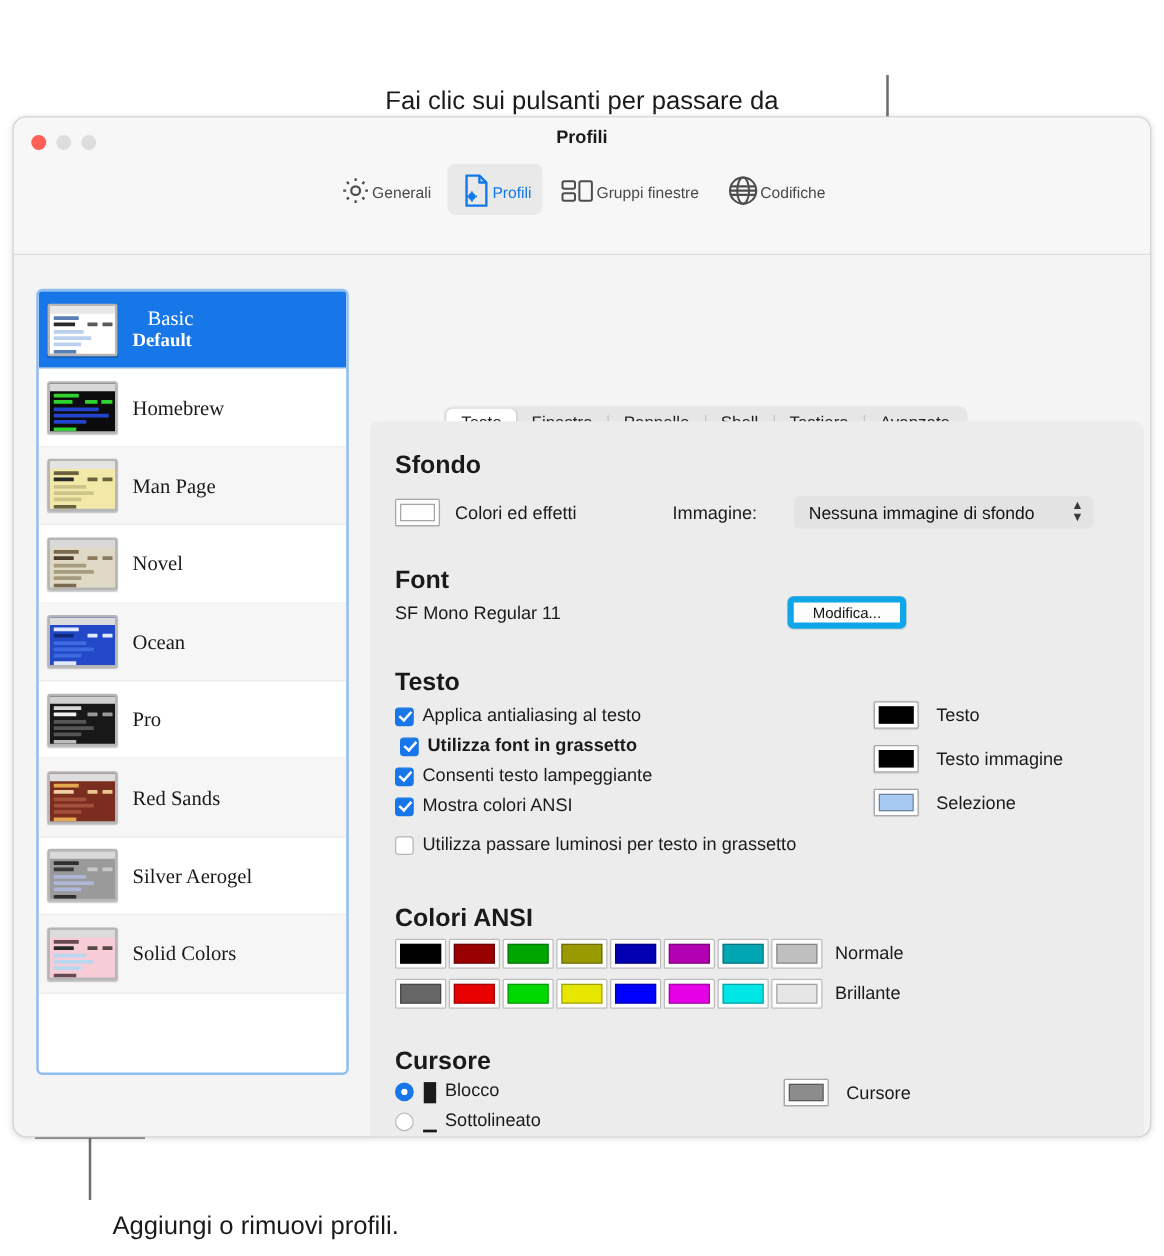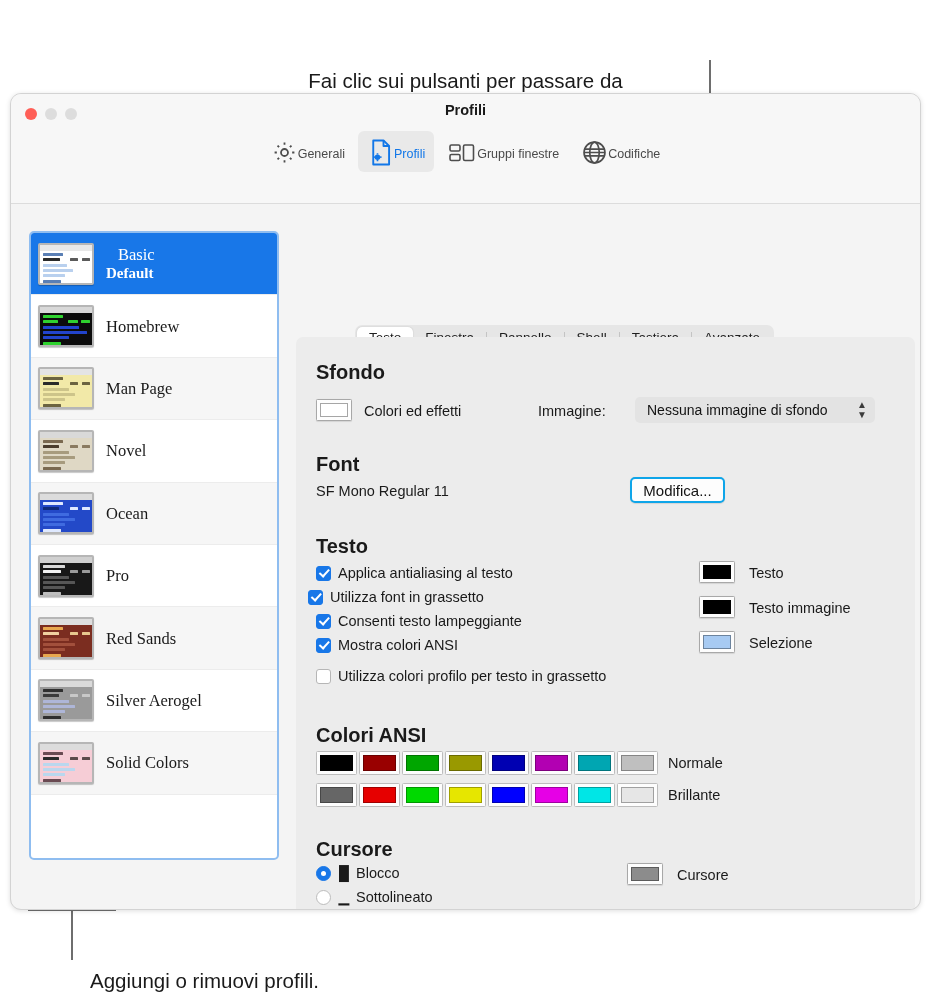--- a/index.html
+++ b/index.html
@@ -142,22 +142,22 @@
     position:absolute;
     border:1px solid #a8a8a8; background:#fdfdfd;
     padding:3px; border-radius:1.5px;
     box-shadow:0 .5px 1px rgba(0,0,0,.10);
   }
   .well .swatch { width:100%; height:100%; border:1px solid rgba(0,0,0,.35); }
 
   
   .btn {
     position:absolute; display:flex; align-items:center; justify-content:center;
-    background:#fdfdfd; border:2px solid #0ea5e9; border-radius:5px;
-    font-size:15px; color:#131313; cursor:default;
+    background:#fdfdfd; border:5px solid #0ea5e9; border-radius:5px;
+    font-size:12px; color:#131313; cursor:default;
     box-shadow:0 .5px 1px rgba(0,0,0,.10);
   }
 
   
   #bg-image-select {
     position:absolute; left:339px; top:60px; width:240px; height:26px;
     background:#e3e3e3; border-radius:5px;
     display:flex; align-items:center;
     padding:0 8px 0 12px;
     font-size:14px; color:#131313; cursor:default;
@@ -462,35 +462,35 @@
       <div class="sec-title" style="left:20px; top:116px;">Font</div>
       <div class="lbl" style="left:20px; top:146px;">SF Mono Regular 11</div>
       <div class="btn" style="left:334px; top:140px; width:95px; height:26px;">Modifica...</div>
 
       <div class="sec-title" style="left:20px; top:198px;">Testo</div>
 
       <div class="cb-row" style="left:20px; top:228px;">
         <div class="cbox on"></div>
         <div class="cb-label">Applica antialiasing al testo</div>
       </div>
-      <div class="cb-row" style="left:12px; top:252px;">
+      <div class="cb-row" style="left:24px; top:252px;font-weight:bold;">
         <div class="cbox on"></div>
         <div class="cb-label">Utilizza font in grassetto</div>
       </div>
       <div class="cb-row" style="left:20px; top:276px;">
         <div class="cbox on"></div>
         <div class="cb-label">Consenti testo lampeggiante</div>
       </div>
       <div class="cb-row" style="left:20px; top:300px;">
         <div class="cbox on"></div>
         <div class="cb-label">Mostra colori ANSI</div>
       </div>
       <div class="cb-row" style="left:20px; top:331px;">
         <div class="cbox"></div>
-        <div class="cb-label">Utilizza colori profilo per testo in grassetto</div>
+        <div class="cb-label">Utilizza passare luminosi per testo in grassetto</div>
       </div>
 
       <div class="well" style="left:403px; top:224px; width:36px; height:22px;">
         <div class="swatch" style="background:#000000"></div>
       </div>
       <div class="lbl" style="left:453px; top:228px;">Testo</div>
 
       <div class="well" style="left:403px; top:259px; width:36px; height:22px;">
         <div class="swatch" style="background:#000000"></div>
       </div>

